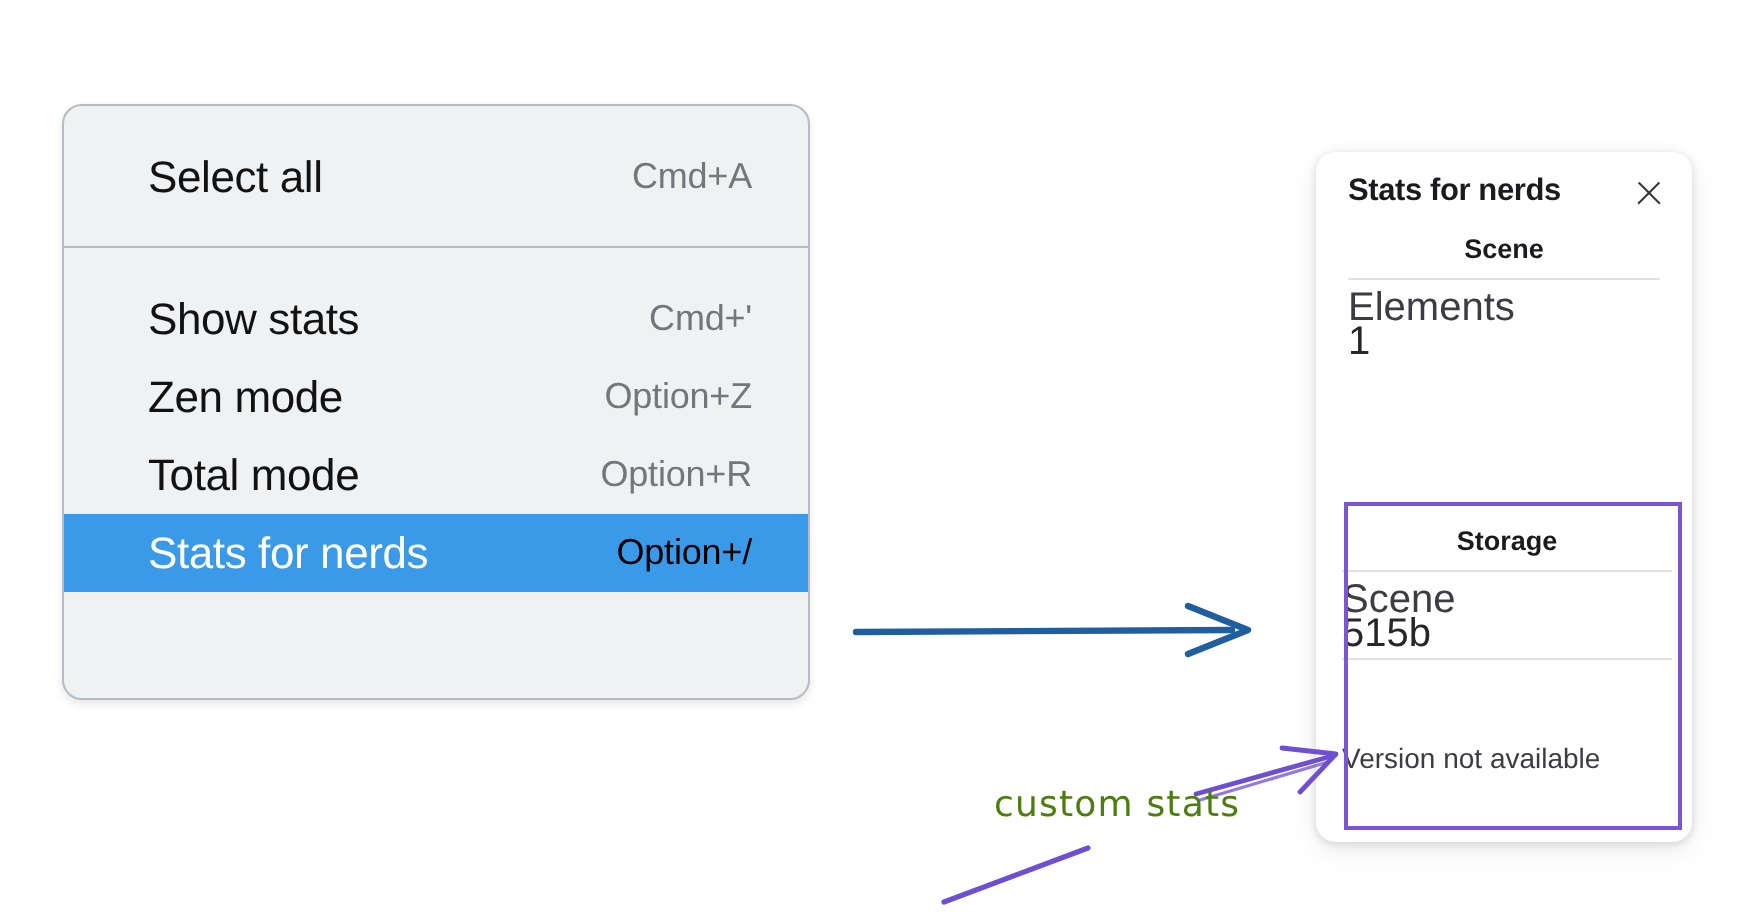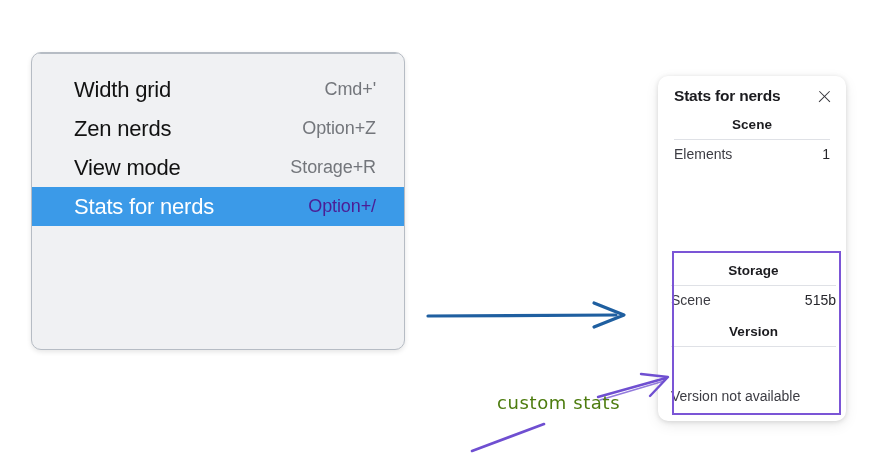--- a/index.html
+++ b/index.html
@@ -57,21 +57,21 @@
     margin-left: auto;
     font-size: 18px;
     color: #73767b;
     letter-spacing: -0.1px;
     white-space: nowrap;
   }
   .menu-item.selected {
     background: #3b9ae8;
   }
   .menu-item.selected .mi-label { color: #ffffff; }
-  .menu-item.selected .mi-shortcut { color: #4c1d95; }
+  .menu-item.selected .mi-shortcut { color: #000000; }
 
   
   #stats-panel {
     position: absolute;
     left: 658px;
     top: 76px;
     width: 188px;
     height: 345px;
     background: #ffffff;
     border-radius: 10px;
@@ -119,26 +119,27 @@
     padding-top: 12px;
     padding-bottom: 7px;
   }
   .rule {
     height: 1px;
     background: #dfe1e6;
     margin: 0 0 3px 0;
   }
   .stat-row {
     display: flex;
-    justify-content: space-between;
+    justify-content: flex-start;
     align-items: baseline;
-    font-size: 14px;
+    font-size: 20px;
     color: #3c3c43;
     padding: 3px 0;
     line-height: 17px;
+    flex-direction: column;
   }
   .stat-row .sr-value { color: #26262b; }
   .stat-note {
     font-size: 14px;
     color: #3c3c43;
     padding: 4px 0 0 0;
     line-height: 18px;
     white-space: nowrap;
     margin-top: 36px;
   }
@@ -180,35 +181,41 @@
     color: #4d7c0f;
     letter-spacing: 0.6px;
     white-space: nowrap;
   }
 </style>
 </head>
 <body>
 
 <div id="context-menu">
 
+  <div class="menu-group" id="menu-group-top">
+    <div class="menu-item">
+      <span class="mi-label">Select all</span>
+      <span class="mi-shortcut">Cmd+A</span>
+    </div>
+  </div>
 
   <div id="menu-separator"></div>
 
   <div class="menu-group" id="menu-group-bottom">
     <div class="menu-item">
-      <span class="mi-label">Width grid</span>
+      <span class="mi-label">Show stats</span>
       <span class="mi-shortcut">Cmd+'</span>
     </div>
     <div class="menu-item">
-      <span class="mi-label">Zen nerds</span>
+      <span class="mi-label">Zen mode</span>
       <span class="mi-shortcut">Option+Z</span>
     </div>
     <div class="menu-item">
-      <span class="mi-label">View mode</span>
-      <span class="mi-shortcut">Storage+R</span>
+      <span class="mi-label">Total mode</span>
+      <span class="mi-shortcut">Option+R</span>
     </div>
     <div class="menu-item selected">
       <span class="mi-label">Stats for nerds</span>
       <span class="mi-shortcut">Option+/</span>
     </div>
   </div>
 </div>
 
 <div id="stats-panel">
 
@@ -230,21 +237,20 @@
     <div>
       <div class="section-head">Storage</div>
       <div class="rule"></div>
       <div class="stat-row">
         <span class="sr-label">Scene</span>
         <span class="sr-value">515b</span>
       </div>
     </div>
 
     <div>
-      <div class="section-head">Version</div>
       <div class="rule"></div>
       <div class="stat-note">Version not available</div>
     </div>
   </div>
 
   <div id="custom-stats-box"></div>
 </div>
 
 <svg id="annotations" viewBox="0 0 873 461" xmlns="http://www.w3.org/2000/svg">
 

